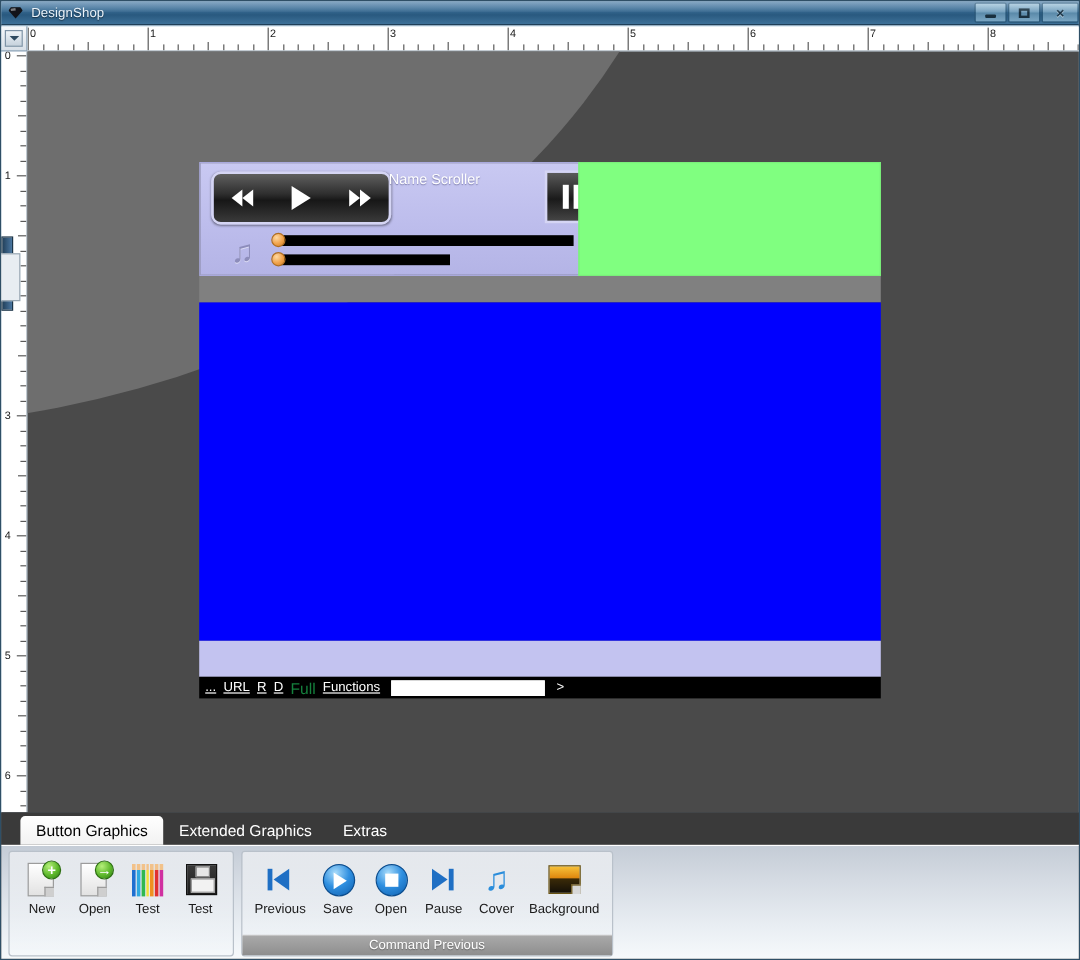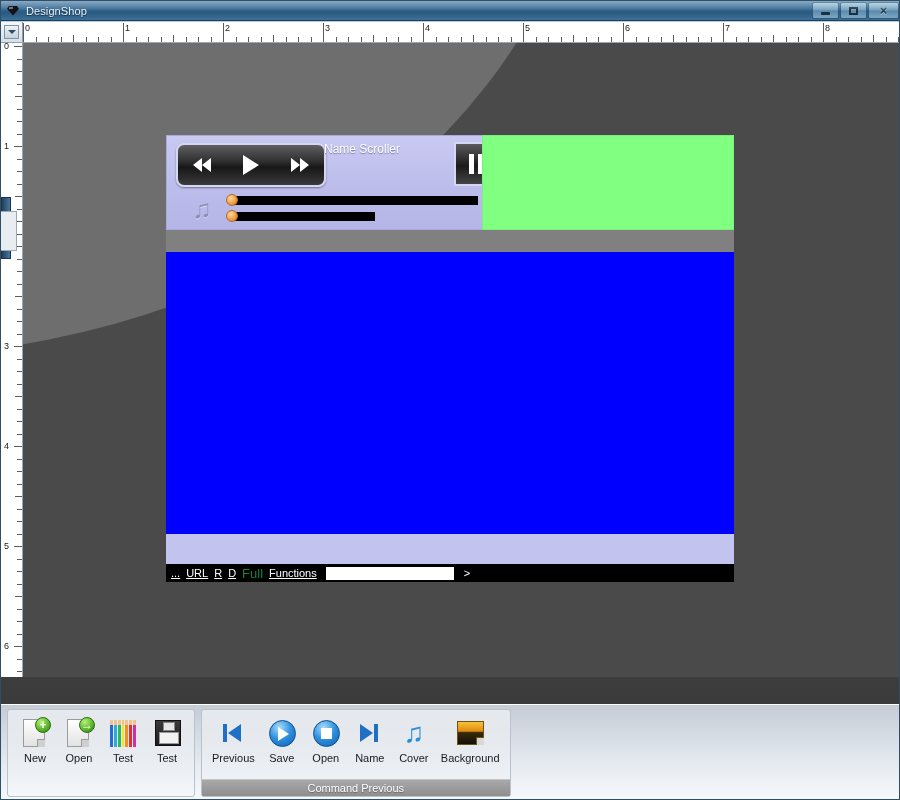--- a/index.html
+++ b/index.html
@@ -566,20 +566,31 @@
         <span class="bb-plain">Full</span>
         <span class="bb-link">Functions</span>
         <input id="url-input" placeholder="" style="">
         <span class="bb-gt">&gt;</span>
       </div>
 
     </div>
   </div>
 
   <div id="ribbon">
+    <div id="tabstrip">
+      <div class="tab active">
+          <span>Button Graphics</span>
+        </div>
+      <div class="tab">
+          <span>Extended Graphics</span>
+        </div>
+      <div class="tab">
+          <span>Extras</span>
+        </div>
+    </div>
 
     <div id="ribbon-body">
 
       <div class="rgroup">
         <div class="rgroup-items">
 
           <div class="ritem">
             <div class="glyph">
               <div class="doc"></div>
                 <div class="badge-green">+</div>
@@ -654,21 +665,21 @@
             <div class="rlabel">Open</div>
           </div>
 
           <div class="ritem">
             <div class="glyph">
               <div class="skip">
                   <span class="t-r"></span>
                   <span class="bar"></span>
                 </div>
             </div>
-            <div class="rlabel">Name</div>
+            <div class="rlabel">Pause</div>
           </div>
 
           <div class="ritem">
             <div class="glyph">
               <div class="notes">♫</div>
             </div>
             <div class="rlabel">Cover</div>
           </div>
 
           <div class="ritem">

